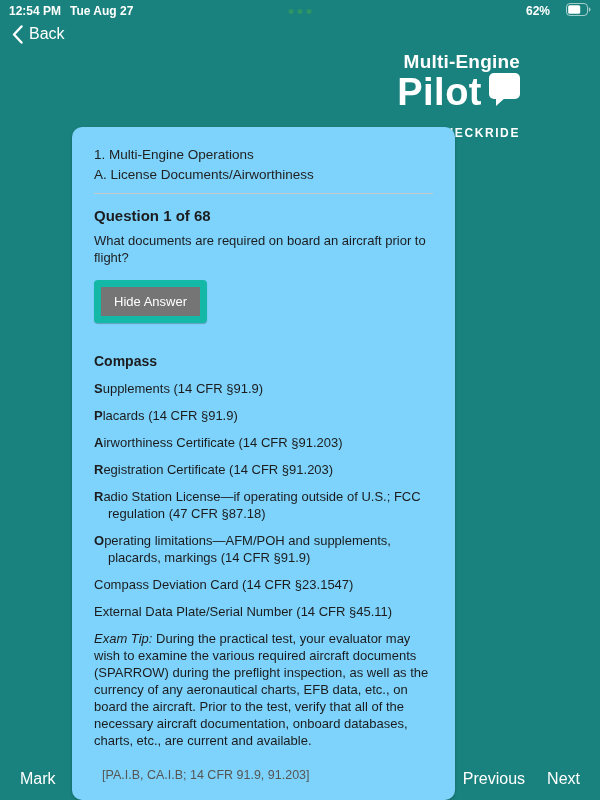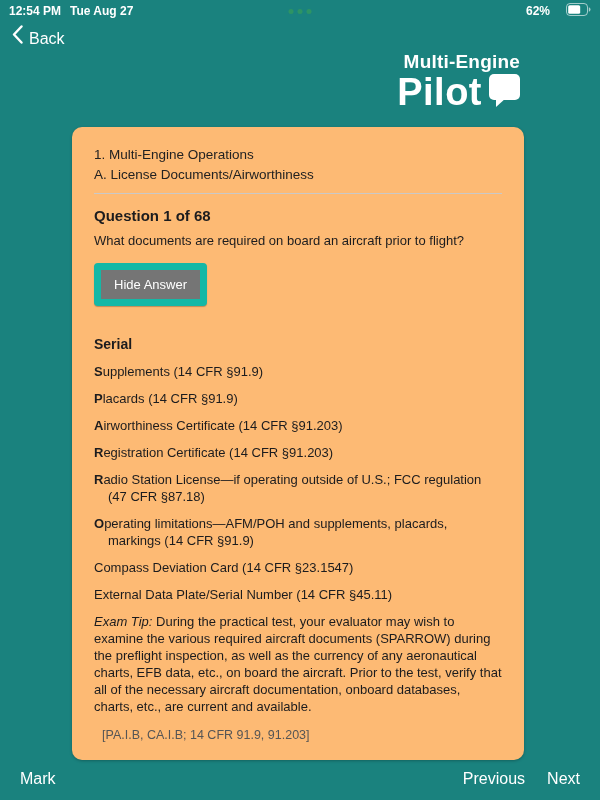--- a/index.html
+++ b/index.html
@@ -21,38 +21,38 @@
   .status-right { display: flex; gap: 16px; align-items: center; }
   .mt-dots {
     position: absolute; left: 50%; top: 9px; transform: translateX(-50%);
     display: flex; gap: 4px;
   }
   .mt-dots span { width: 5px; height: 5px; border-radius: 50%; background: #2D9464; display: block; }
 
   
   .back-btn {
     position: absolute; top: 25px; left: 12px;
-    display: flex; align-items: flex-end; gap: 6px;
+    display: flex; align-items: flex-start; gap: 6px;
     color: #fff; font-size: 16px; cursor: pointer;
   }
 
   
   .logo {
     position: absolute; top: 52px; right: 80px;
     color: #fff; text-align: right; line-height: 1;
   }
   .logo-line1 { font-size: 19px; font-weight: 700; letter-spacing: 0.2px; }
-  .logo-row { display: flex; align-items: center; justify-content: flex-end; gap: 7px; margin-top: 2px; }
+  .logo-row { display: flex; justify-content: flex-end; gap: 7px; margin-top: 2px; }
   .logo-line2 { font-size: 38px; font-weight: 700; letter-spacing: 0.5px; }
   .logo-line3 { font-size: 12px; font-weight: 700; letter-spacing: 1.6px; margin-top: 16px; }
 
   
   .card {
-    position: absolute; left: 72px; top: 127px; width: 452px;
-    background: #fdba74; border-radius: 10px;
+    position: absolute; left: 72px; top: 127px; width: 383px;
+    background: #7dd3fc; border-radius: 10px;
     padding: 18px 22px 16px 22px;
     color: #1c1c1e;
     box-shadow: 0 1px 3px rgba(0,0,0,0.25);
   }
   .card p { font-size: 13px; line-height: 17px; }
   .crumb { font-size: 13.5px; line-height: 20px; color: #222; }
   .divider { border: none; border-top: 1px solid #c9c9c9; margin: 8px 0 13px 0; }
   .q-header { font-size: 15px; font-weight: 700; margin: 0 0 8px 0; }
   .q-text { margin-bottom: 12px; }
   .hide-answer {
@@ -60,21 +60,21 @@
     background: #757575; color: #fff;
     font-family: "Liberation Sans", sans-serif;
     font-size: 13px; padding: 7px 13px;
     border: 7px solid #14b8a6; border-radius: 4px;
     cursor: pointer; margin: 2px 0 14px 0;
     box-shadow: 0 1px 1px rgba(0,0,0,0.25);
   }
   .a-header { font-size: 14px; font-weight: 700; margin: 16px 0 11px 0; }
   .ans { margin-bottom: 10px; padding-left: 14px; text-indent: -14px; }
   .ans b { font-weight: 700; }
-  .tip { margin-top: 3px; margin-bottom: 12px; }
+  .tip { margin-top: 3px; margin-bottom: 18px; }
   .tip i { font-style: italic; }
   .ref { color: #555; font-size: 12.5px !important; padding-left: 8px; }
 
   
   .bottom-bar {
     position: absolute; left: 0; right: 0; bottom: 12px;
     display: flex; justify-content: space-between; align-items: center;
     padding: 0 20px; color: #fff; font-size: 16px;
   }
   .bottom-right { display: flex; gap: 22px; }
@@ -132,21 +132,21 @@
 <div class="card">
   <div class="crumb">1. Multi-Engine Operations</div>
   <div class="crumb">A. License Documents/Airworthiness</div>
   <hr class="divider">
 
   <div class="q-header">Question 1 of 68</div>
   <p class="q-text">What documents are required on board an aircraft prior to flight?</p>
 
   <button class="hide-answer">Hide Answer</button>
 
-  <div class="a-header">Serial</div>
+  <div class="a-header">Compass</div>
 
   <p class="ans"><b>S</b><span>upplements (14 CFR §91.9)</span></p>
   <p class="ans"><b>P</b><span>lacards (14 CFR §91.9)</span></p>
   <p class="ans"><b>A</b><span>irworthiness Certificate (14 CFR §91.203)</span></p>
   <p class="ans"><b>R</b><span>egistration Certificate (14 CFR §91.203)</span></p>
   <p class="ans"><b>R</b><span>adio Station License—if operating outside of U.S.; FCC regulation (47 CFR §87.18)</span></p>
   <p class="ans"><b>O</b><span>perating limitations—AFM/POH and supplements, placards, markings (14 CFR §91.9)</span></p>
   <p class="ans"><b></b><span>Compass Deviation Card (14 CFR §23.1547)</span></p>
   <p class="ans"><b></b><span>External Data Plate/Serial Number (14 CFR §45.11)</span></p>
 

